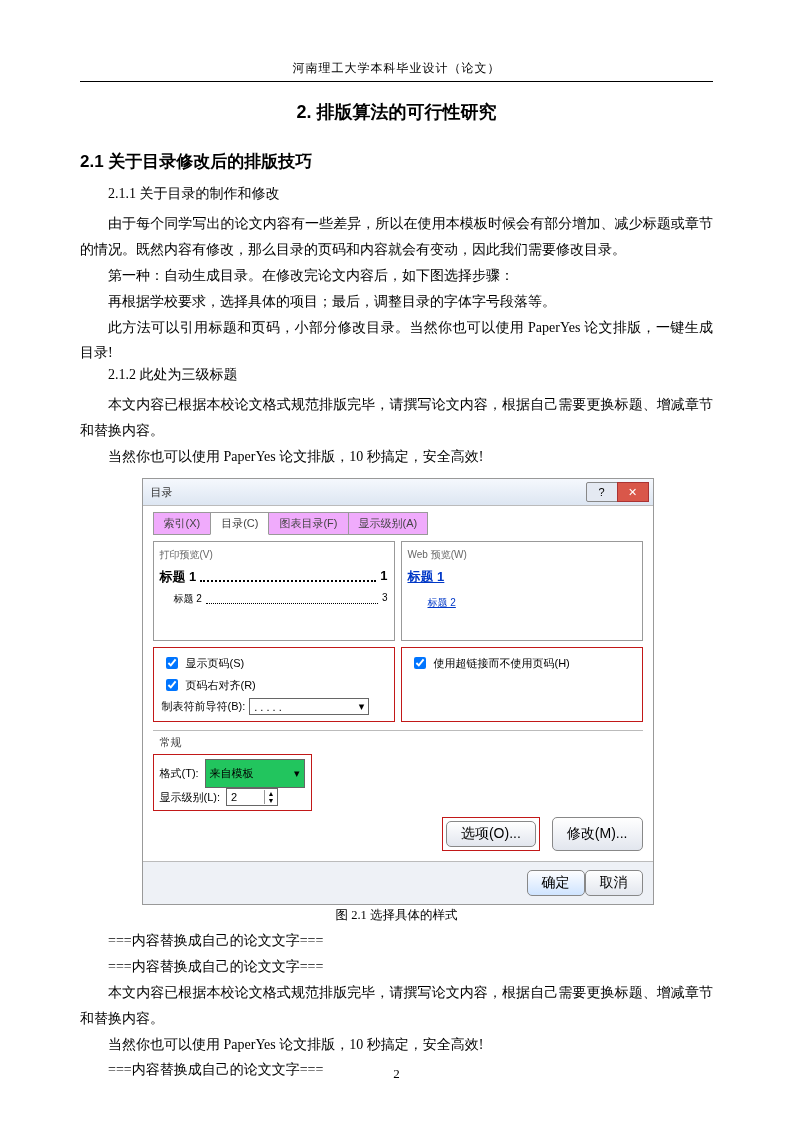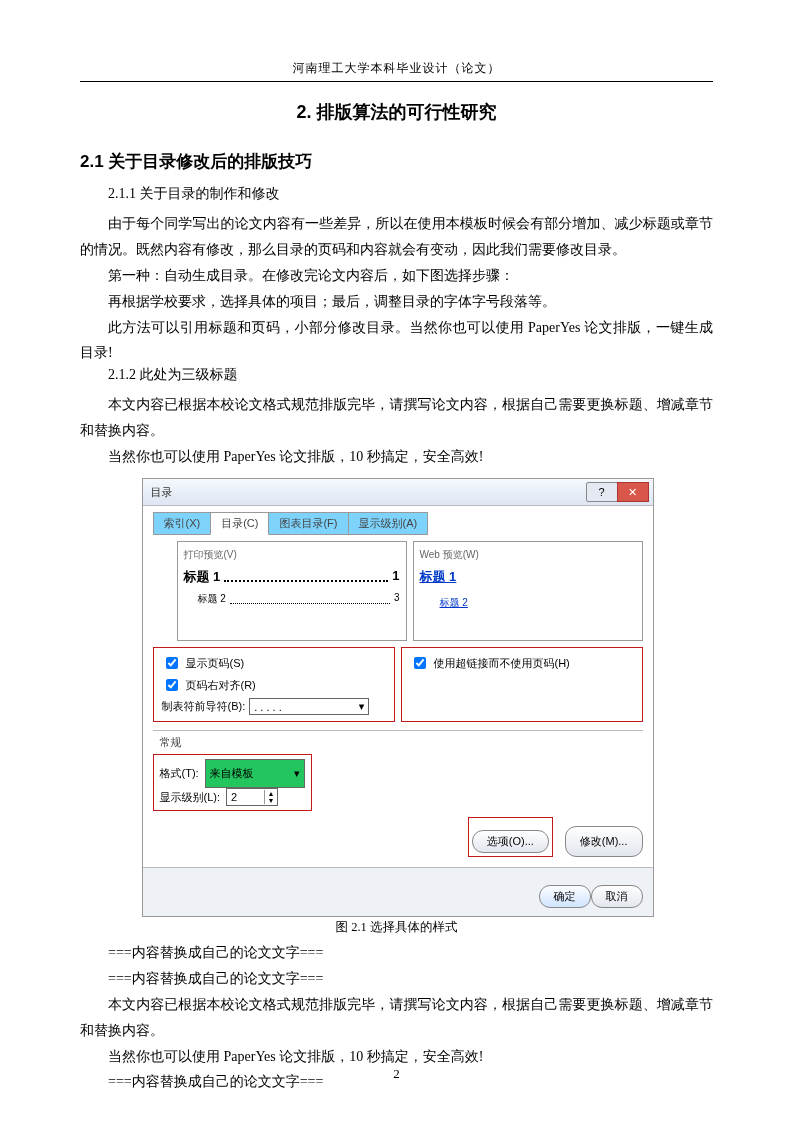--- a/index.html
+++ b/index.html
@@ -95,26 +95,26 @@
     font-size: 11px; background: #e4e9f2; margin-left: -1px;
   }
   .win-help { border-radius: 2px 0 0 2px; }
   .win-close { background: #d9574a; color: #fff; border-color: #a33; }
 
   .dlg-body { padding: 6px 10px 10px 10px; background: #fff; }
 
   .tabs { display: flex; margin-bottom: 6px; }
   .tab {
     padding: 3px 10px; border: 1px solid #999;
-    background: #7dd3fc; margin-right: -1px;
+    background: #f0abfc; margin-right: -1px;
     color: #444;
   }
   .tab.active { background: #fff; border-bottom-color: #fff; position: relative; z-index: 2; }
 
-  .preview-area { display: flex; gap: 6px; margin-left: 24px; }
+  .preview-area { display: flex; gap: 6px; }
   .pv-col {
     flex: 1; border: 1px solid #999; padding: 6px;
     height: 100px; box-sizing: border-box; background: #fff;
     overflow: hidden;
   }
   .pv-lbl { font-size: 10px; color: #666; margin-bottom: 4px; }
   .toc-line1 { display: flex; justify-content: space-between; font-weight: bold; font-size: 13px; margin-top: 6px;}
   .toc-line1 .dots { flex: 1; border-bottom: 2px dotted #000; margin: 0 4px 4px 4px;}
   .toc-line2 { display: flex; justify-content: space-between; font-size: 10px; margin: 6px 0 0 14px;}
   .toc-line2 .dots { flex: 1; border-bottom: 1px dotted #000; margin: 0 4px 2px 4px;}
@@ -151,21 +151,21 @@
     display: flex; align-items: center; background: #fff;
   }
   .spinner .v { flex:1; padding-left: 4px;}
   .spinner .ar { width: 12px; display:flex; flex-direction:column; border-left:1px solid #999;}
   .spinner .ar span { font-size:7px; line-height:7px; text-align:center;}
 
   .btn-row { display:flex; justify-content:flex-end; gap:8px; margin-top:6px;}
   .btn-row .redbox { border:1px solid #c21818; padding:3px; margin-right:4px;}
   .dlg-btn {
     border:1px solid #888; background: linear-gradient(#fff,#e2e6ee);
-    padding: 3px 14px; font-size:11px; border-radius:11px;margin-top:9px;
+    padding: 3px 14px; font-size:14px; border-radius:5px;
   }
   .dlg-foot {
     display:flex; justify-content:flex-end; 
     padding:8px 10px; background:#eef1f6; border-top:1px solid #bbb;
   }
   .dlg-foot .dlg-btn.ok { background: linear-gradient(#fdfdff,#cfe4ff); }
 </style>
 </head>
 <body>
 

